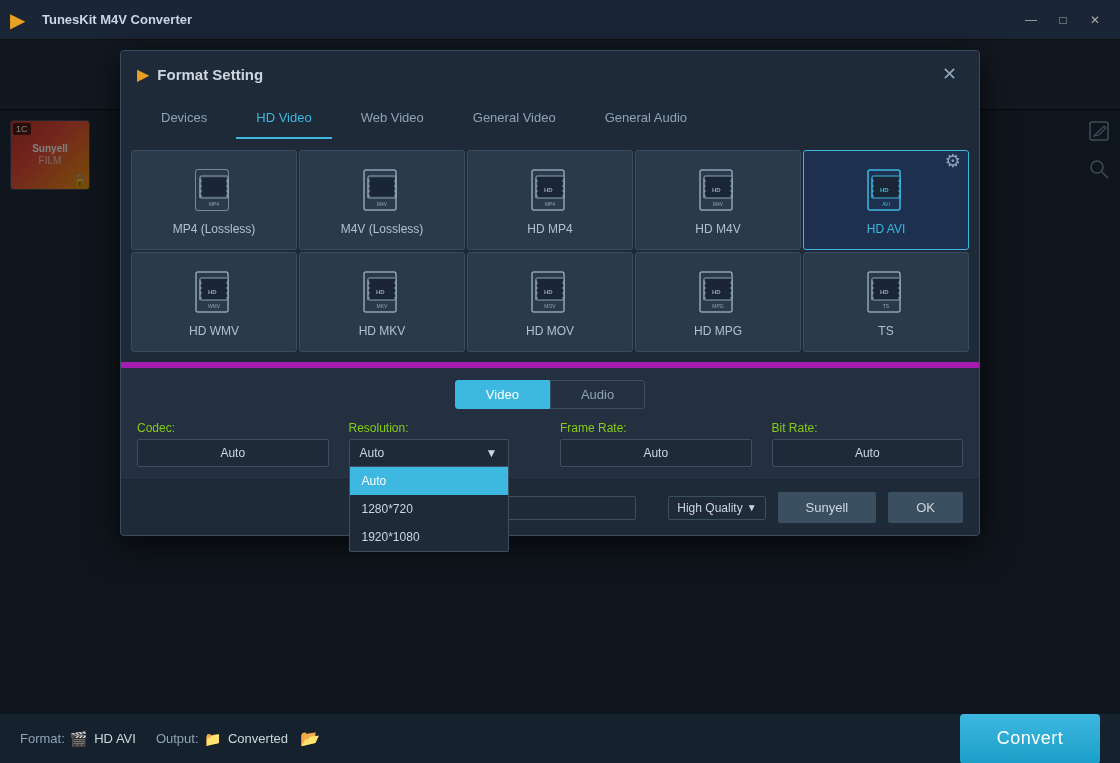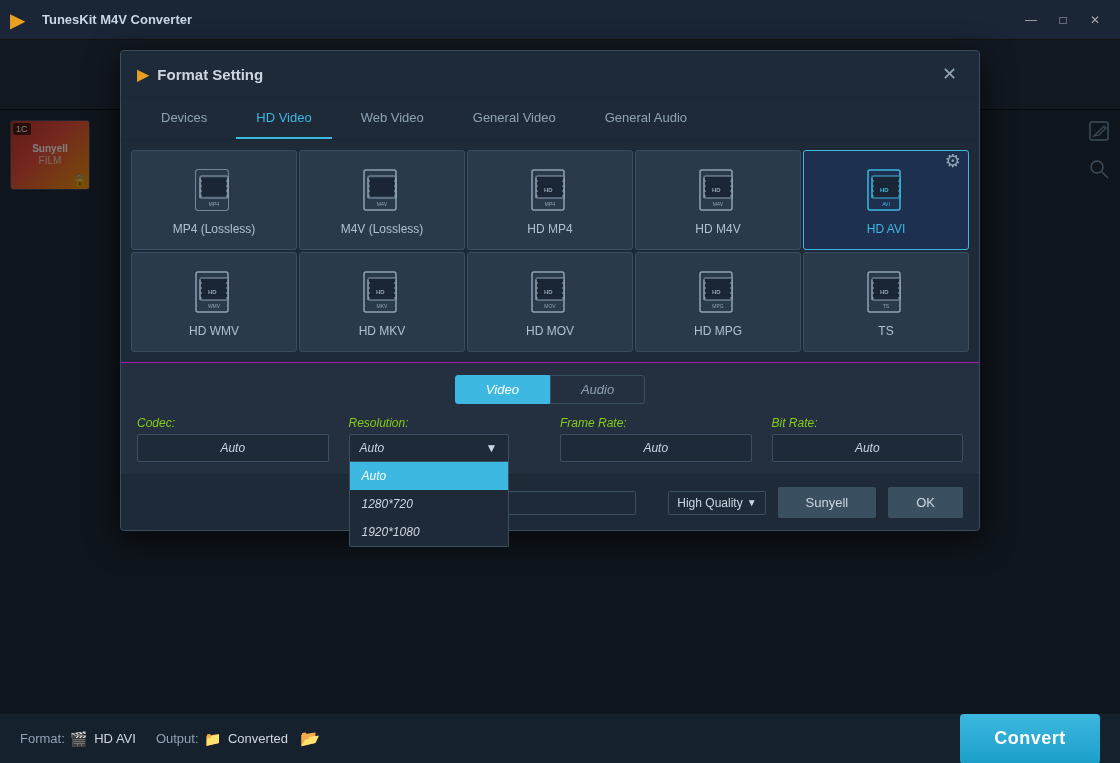--- a/index.html
+++ b/index.html
@@ -165,21 +165,21 @@
       cursor: pointer;
       font-size: 16px;
       padding: 2px 6px;
     }
     .convert-btn {
       margin-left: auto;
       background: linear-gradient(to bottom, #3db8e0, #1a9fc8);
       border: none;
       color: #fff;
       font-size: 18px;
-      font-weight: 700;
+      font-weight: 400;
       width: 140px;
       height: 50px;
       cursor: pointer;
       border-radius: 4px;
       letter-spacing: 0.5px;
     }
 
     
     .modal-overlay {
       position: absolute;
@@ -292,23 +292,22 @@
       top: 10px;
       right: 18px;
       color: #8fa3b5;
       font-size: 18px;
       cursor: pointer;
     }
 
     
     .settings-section {
       background: #243040;
-      border-top: 1px solid #a21caf;
+      border-top: 6px solid #a21caf;
       padding: 12px 16px;
-      font-style: italic;
     }
 
     
     .inner-tabs {
       display: flex;
       justify-content: center;
       margin-bottom: 12px;
     }
     .inner-tab {
       padding: 6px 30px;

